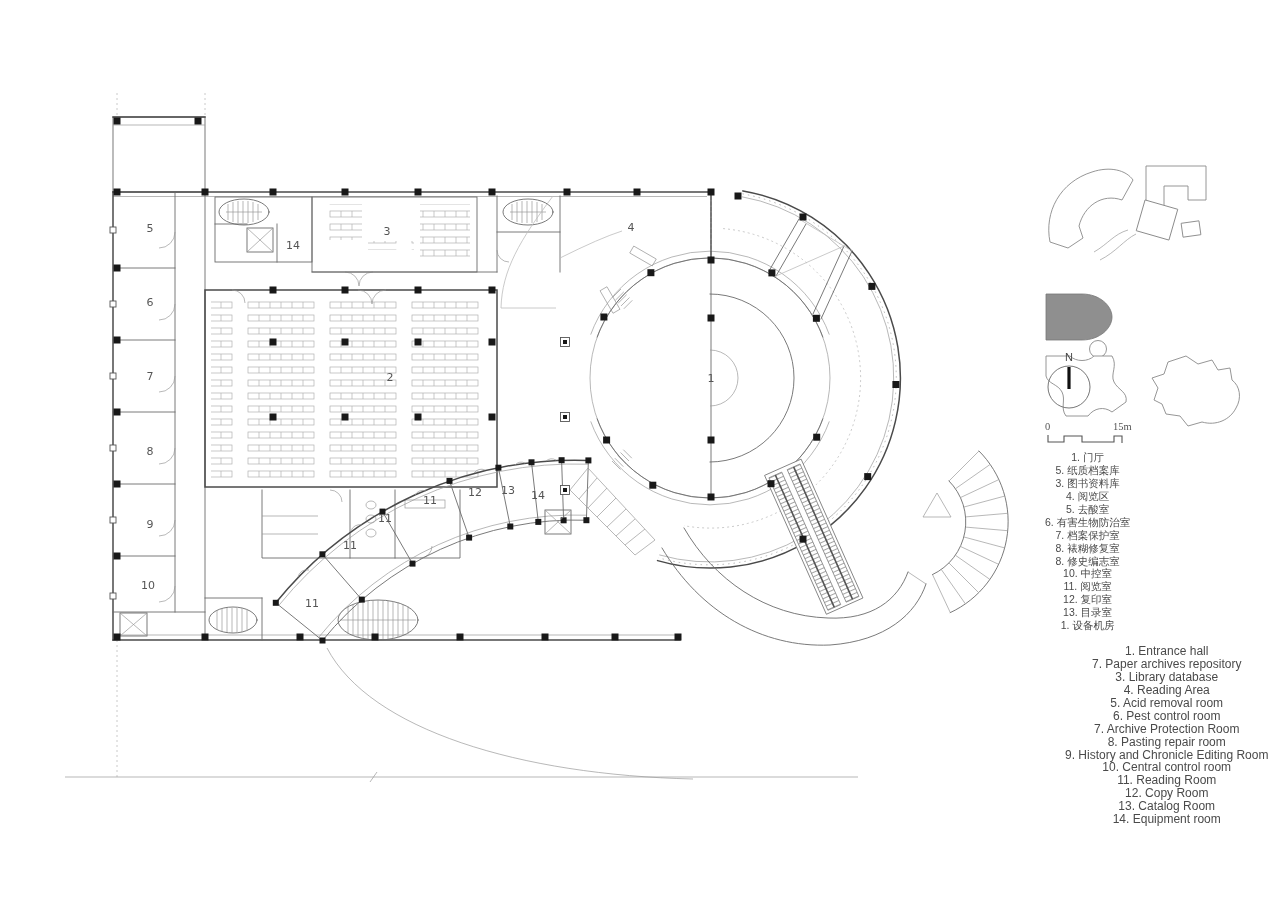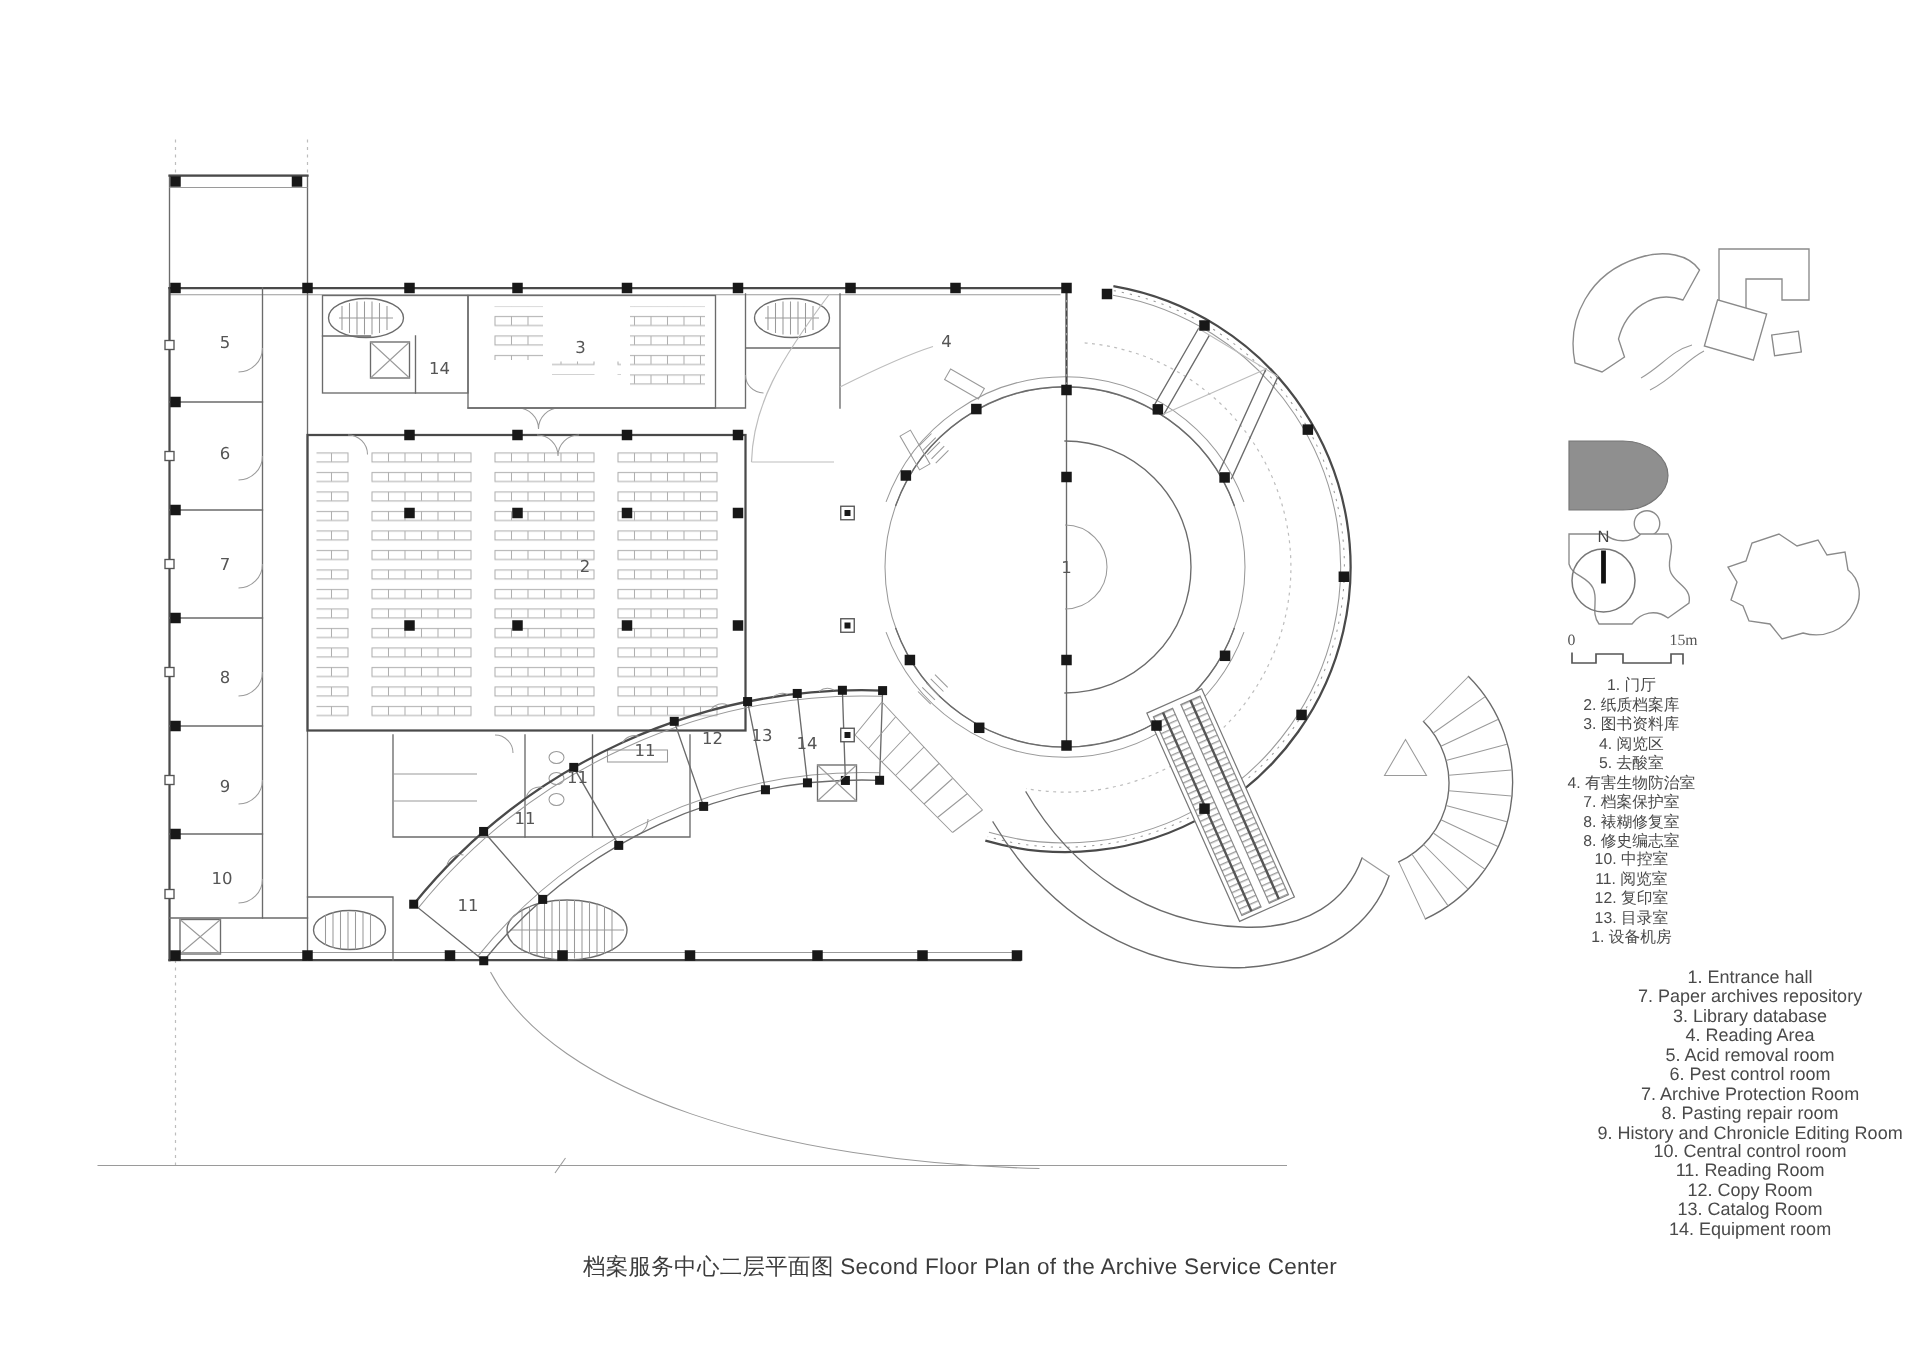--- a/index.html
+++ b/index.html
@@ -351,25 +351,25 @@
 
   <g>
     <text class="slabel" x="1045" y="430">0</text>
     <text class="slabel" x="1113" y="430">15m</text>
     <path d="M1048,435 V442 H1064 V436 H1082 V442 H1114 V436 H1122 V443" fill="none" stroke="#555" stroke-width="1.1"></path>
   </g>
 </svg>
 
 <div class="legend zh">
   <div>1. 门厅</div>
-  <div>2. 纸质档案库</div>
+  <div>5. 纸质档案库</div>
   <div>3. 图书资料库</div>
   <div>4. 阅览区</div>
   <div>5. 去酸室</div>
-  <div>4. 有害生物防治室</div>
+  <div>6. 有害生物防治室</div>
   <div>7. 档案保护室</div>
   <div>8. 裱糊修复室</div>
   <div>8. 修史编志室</div>
   <div>10. 中控室</div>
   <div>11. 阅览室</div>
   <div>12. 复印室</div>
   <div>13. 目录室</div>
   <div>1. 设备机房</div>
 </div>
 
@@ -383,15 +383,14 @@
   <div>7. Archive Protection Room</div>
   <div>8. Pasting repair room</div>
   <div>9. History and Chronicle Editing Room</div>
   <div>10. Central control room</div>
   <div>11. Reading Room</div>
   <div>12. Copy Room</div>
   <div>13. Catalog Room</div>
   <div>14. Equipment room</div>
 </div>
 
-<div class="title">档案服务中心二层平面图 Second Floor Plan of the Archive Service Center</div>
 
 </div>
 
 </body></html>

